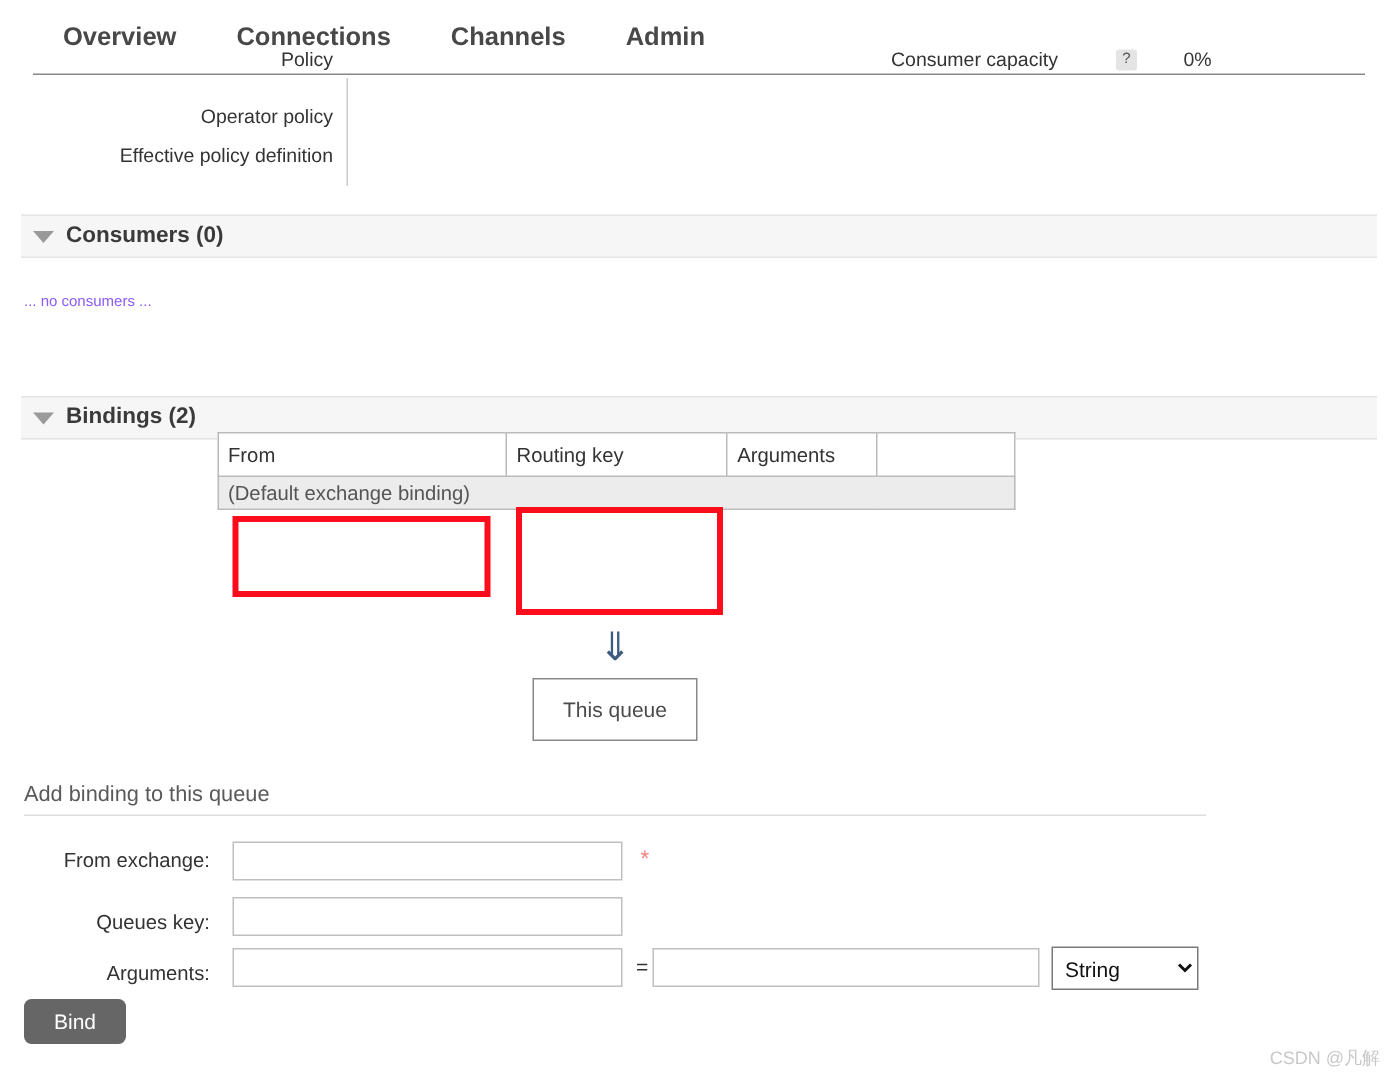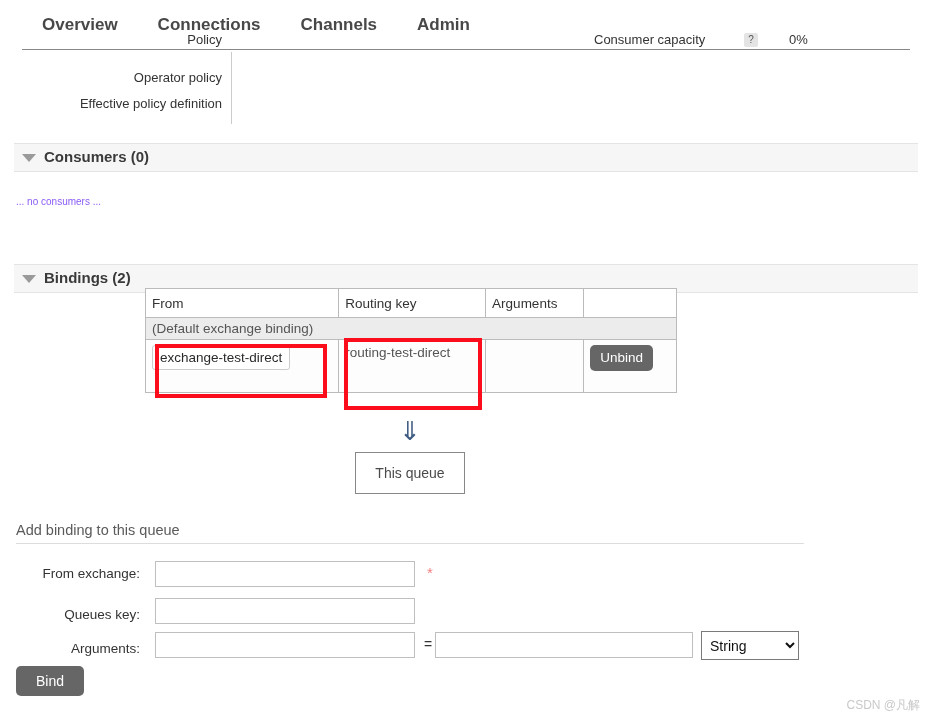--- a/index.html
+++ b/index.html
@@ -398,32 +398,20 @@
       <th class="col-from">From</th>
       <th class="col-rk">Routing key</th>
       <th class="col-args">Arguments</th>
       <th class="col-act"></th>
     </tr>
   </thead>
   <tbody>
     <tr>
       <td class="default-binding-cell" colspan="4">(Default exchange binding)</td>
     </tr>
-    <tr class="binding-row">
-      <td>
-        <a class="exch-link" href="#">exchange-test-direct</a>
-      </td>
-      <td>
-        <span class="rk-text">routing-test-direct</span>
-      </td>
-      <td></td>
-      <td>
-        <button class="btn-grey">Unbind</button>
-      </td>
-    </tr>
   </tbody>
 </table>
 
 <div class="redbox" id="redbox-from"></div>
 <div class="redbox" id="redbox-rk"></div>
 
 <div id="bind-arrow">⇓</div>
 <div id="this-queue-box">This queue</div>
 
 <div id="add-binding-title">Add binding to this queue</div>

